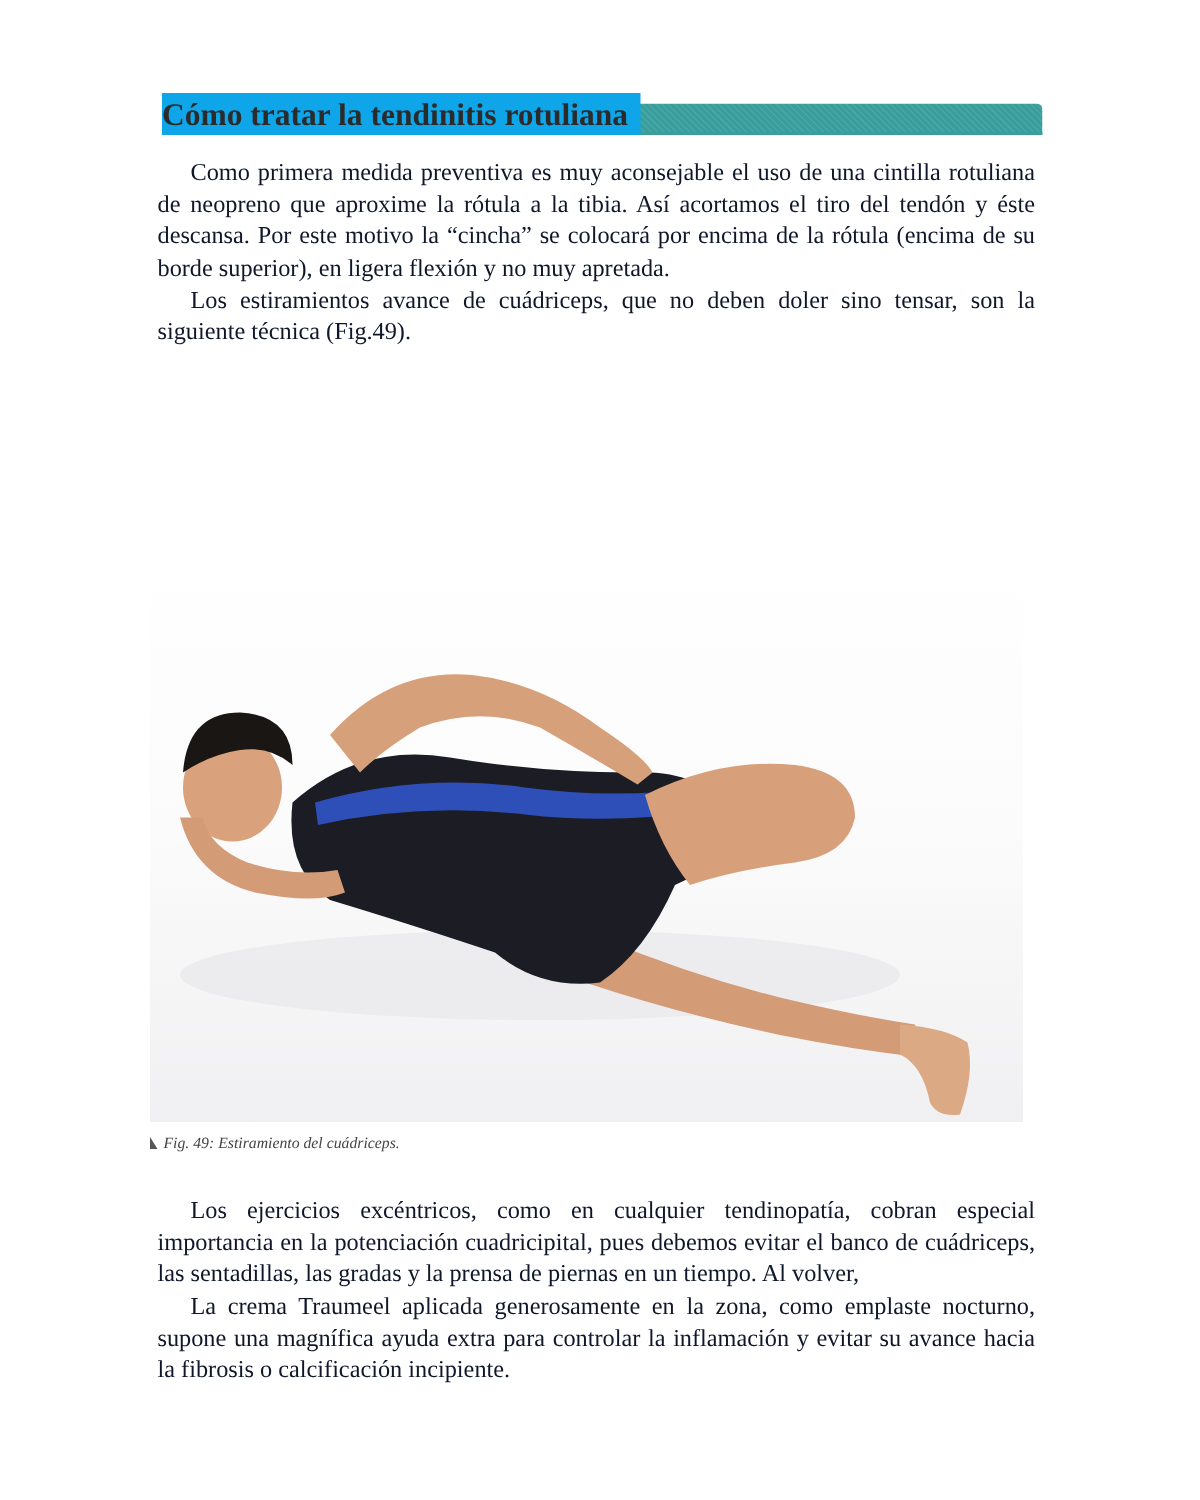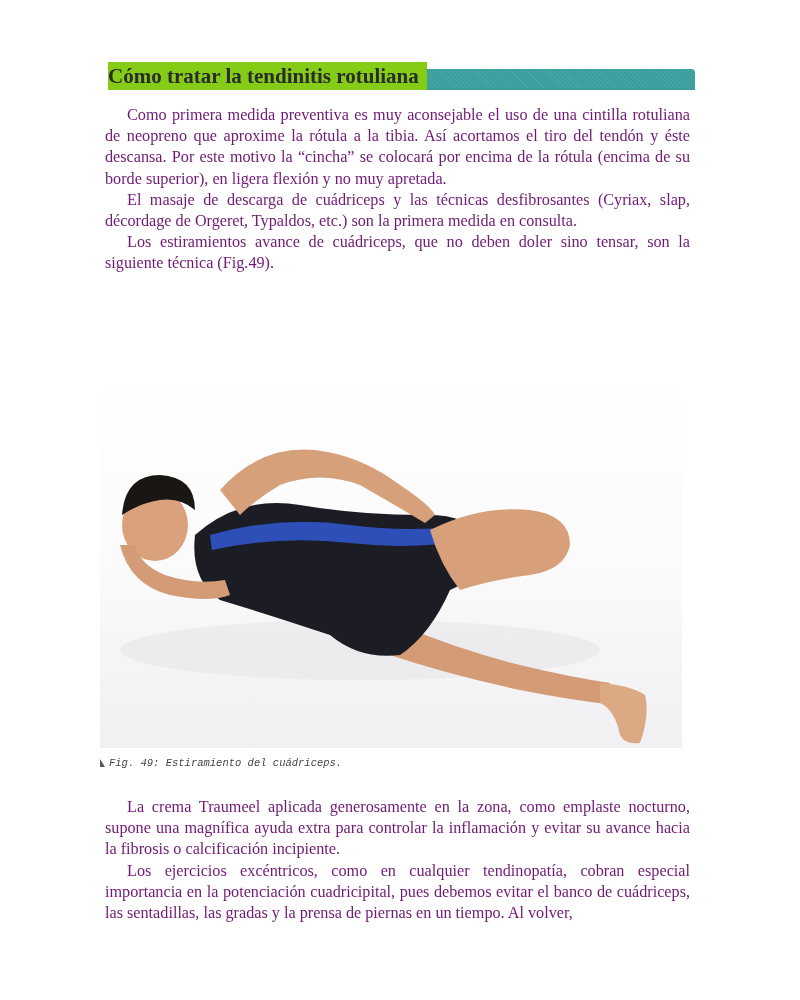--- a/index.html
+++ b/index.html
@@ -6,65 +6,64 @@
     body {
       width: 800px; height: 1000px; background: #ffffff; position: relative; overflow: hidden;
       font-family: "Liberation Serif", "DejaVu Serif", serif; color: #2a2a2a;
     }
     .page { position: absolute; left: 0; top: 0; width: 800px; height: 1000px; }
     .header {
       position: absolute; left: 100px; top: 62px; width: 595px; height: 30px;
     }
     .header-title {
       position: absolute; left: 8px; top: 0; font-size: 21px; font-weight: bold; color: #2b2b2b;
-      background: #84cc16; padding-right: 8px; line-height: 28px; z-index: 2;
+      background: #0ea5e9; padding-right: 8px; line-height: 28px; z-index: 2;
     }
     .header-bar {
       position: absolute; left: 308px; top: 7px; width: 287px; height: 19px;
       background: #3a9e9c; border-radius: 0 4px 0 0;
       background-image: repeating-linear-gradient(45deg, rgba(255,255,255,0.08) 0 1px, transparent 1px 3px);
     }
     .header-rule {
       position: absolute; left: 8px; top: 26px; width: 587px; height: 2px; background: #3a9e9c;
     }
     .text-block {
       position: absolute; left: 105px; width: 585px; font-size: 16.2px; line-height: 21.2px;
-      text-align: justify; color: #701a75;
+      text-align: justify; color: #0f172a;
     }
     .text-block p { margin: 0; text-indent: 22px; }
     .block1 { top: 105px; }
     .figure {
       position: absolute; left: 100px; top: 365px; width: 582px; height: 383px;
       background: linear-gradient(#ffffff 0%, #fbfbfb 50%, #f0f0f2 100%);
       overflow: hidden;
     }
     .caption {
       position: absolute; left: 100px; top: 757px; font-size: 10.5px; font-style: italic; color: #444;
-      font-family: Liberation Mono, monospace;
+      font-family: Liberation Serif, serif;
     }
     .caption-mark {
       display: inline-block; width: 0; height: 0; border-left: 5px solid #555; border-top: 8px solid transparent;
       margin-right: 4px; vertical-align: -1px;
     }
     .block2 { top: 797px; }
   </style>
 </head>
 <body>
 
 <div class="page">
 
   <div class="header">
     <div class="header-rule"></div>
     <div class="header-bar"></div>
     <div class="header-title">Cómo tratar la tendinitis rotuliana</div>
   </div>
 
   <div class="text-block block1">
     <p>Como primera medida preventiva es muy aconsejable el uso de una cintilla rotuliana de neopreno que aproxime la rótula a la tibia. Así acortamos el tiro del tendón y éste descansa. Por este motivo la “cincha” se colocará por encima de la rótula (encima de su borde superior), en ligera flexión y no muy apretada.</p>
-    <p>El masaje de descarga de cuádriceps y las técnicas desfibrosantes (Cyriax, slap, décordage de Orgeret, Typaldos, etc.) son la primera medida en consulta.</p>
     <p>Los estiramientos avance de cuádriceps, que no deben doler sino tensar, son la siguiente técnica (Fig.49).</p>
   </div>
 
   <div class="figure">
     <svg width="582" height="383" viewBox="0 0 582 383">
 
       <ellipse cx="260" cy="285" rx="240" ry="30" fill="#e6e6ea" opacity="0.6"></ellipse>
 
       <path d="M300 260 Q360 285 420 300 Q470 312 510 318 L515 340 Q470 335 420 325 Q350 310 290 290 Z" fill="#d39b76"></path>
 
@@ -83,17 +82,17 @@
 
       <path d="M20 180 Q30 220 70 230 Q110 238 130 230 L125 215 Q95 220 65 210 Q40 200 35 180 Z" fill="#d39b76"></path>
     </svg>
   </div>
 
   <div class="caption">
     <span class="caption-mark"></span><span>Fig. 49: Estiramiento del cuádriceps.</span>
   </div>
 
   <div class="text-block block2">
+    <p>Los ejercicios excéntricos, como en cualquier tendinopatía, cobran especial importancia en la potenciación cuadricipital, pues debemos evitar el banco de cuádriceps, las sentadillas, las gradas y la prensa de piernas en un tiempo. Al volver,</p>
     <p>La crema Traumeel aplicada generosamente en la zona, como emplaste nocturno, supone una magnífica ayuda extra para controlar la inflamación y evitar su avance hacia la fibrosis o calcificación incipiente.</p>
-    <p>Los ejercicios excéntricos, como en cualquier tendinopatía, cobran especial importancia en la potenciación cuadricipital, pues debemos evitar el banco de cuádriceps, las sentadillas, las gradas y la prensa de piernas en un tiempo. Al volver,</p>
   </div>
 
 </div>
 
 </body></html>

